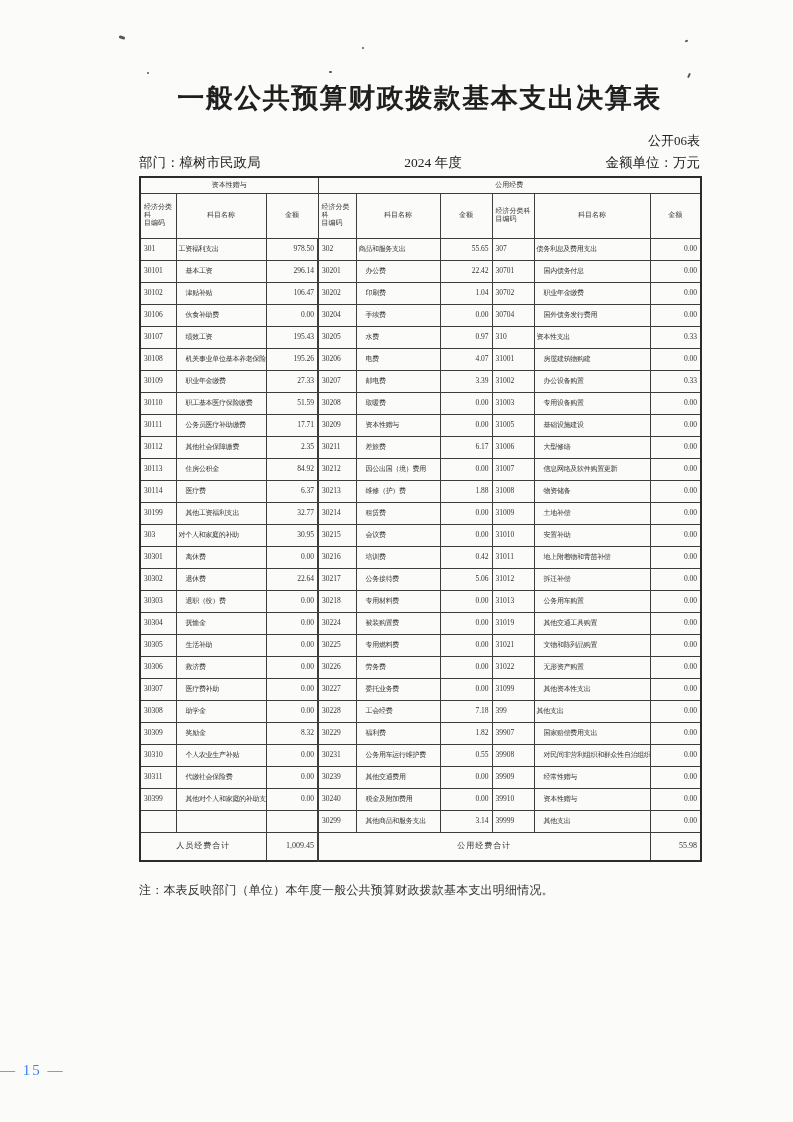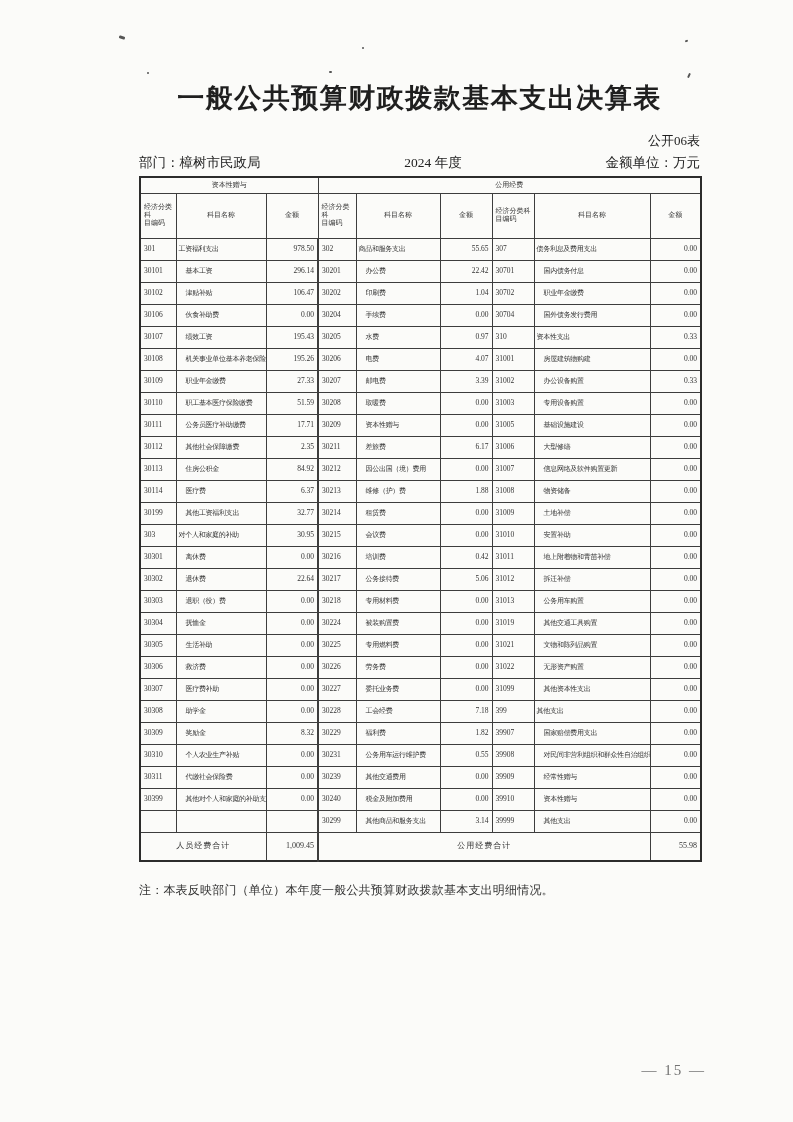--- a/index.html
+++ b/index.html
@@ -29,22 +29,22 @@
   td{height:21px;}
   td.code{text-align:left;}
   td.name{font-size:7px;letter-spacing:-0.3px;padding:0 2px;}
   td.name.sub{padding-left:9px;}
   td.amount{text-align:right;}
   td.grp{border-left-width:2px;}
   tr.total-row td{height:27px;font-size:8px;}
   td.total-label{text-align:center;letter-spacing:1px;}
   .note{font-size:12px;margin-top:20px;color:#333;letter-spacing:0.2px;}
   .page-number{
-    position:absolute;left:0;top:1062px;width:706px;text-align:right;
-    font-size:15px;color:#737373;letter-spacing:2px;
+    position:absolute;left:0;top:1062px;width:706px;text-align:left;
+    font-size:15px;color:#3b82f6;letter-spacing:2px;
   }
   
   .speck{position:absolute;background:#555;border-radius:1px;}
   .sp1{left:119px;top:36px;width:6px;height:3px;transform:rotate(18deg);}
   .sp2{left:362px;top:47px;width:2px;height:2px;}
   .sp3{left:685px;top:40px;width:3px;height:2px;transform:rotate(-20deg);}
   .sp4{left:688px;top:73px;width:2px;height:5px;transform:rotate(25deg);}
   .sp5{left:147px;top:72px;width:2px;height:2px;}
   .sp6{left:329px;top:71px;width:3px;height:2px;}
 </style>

